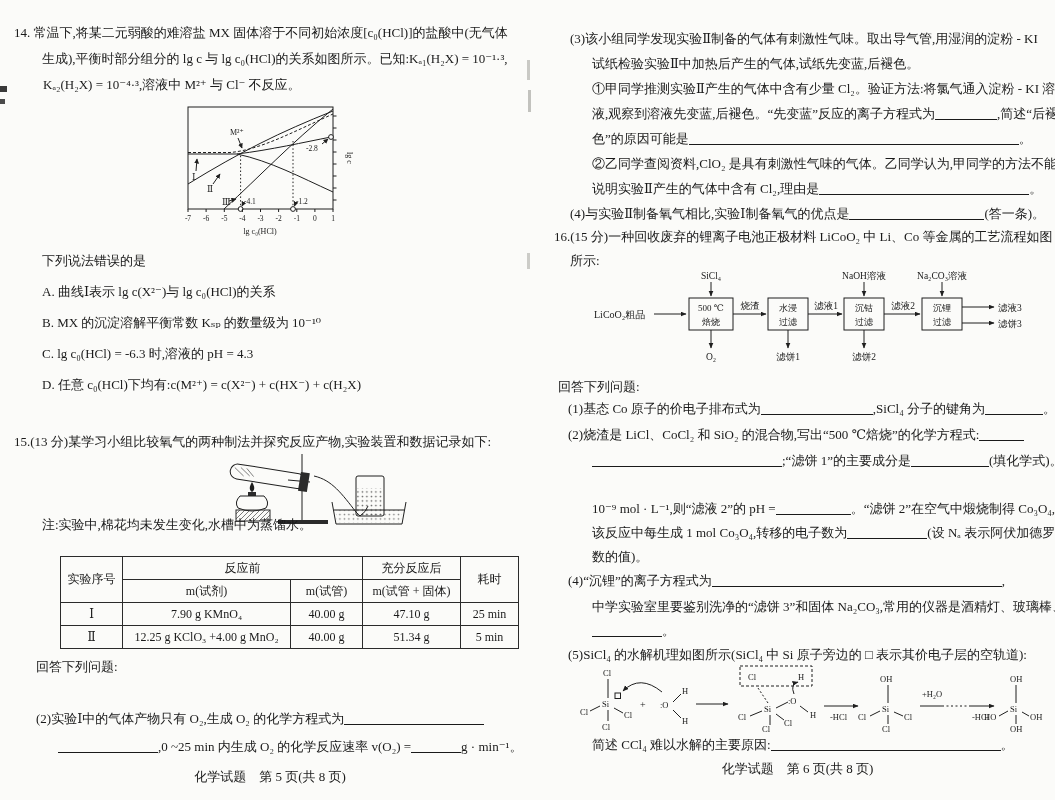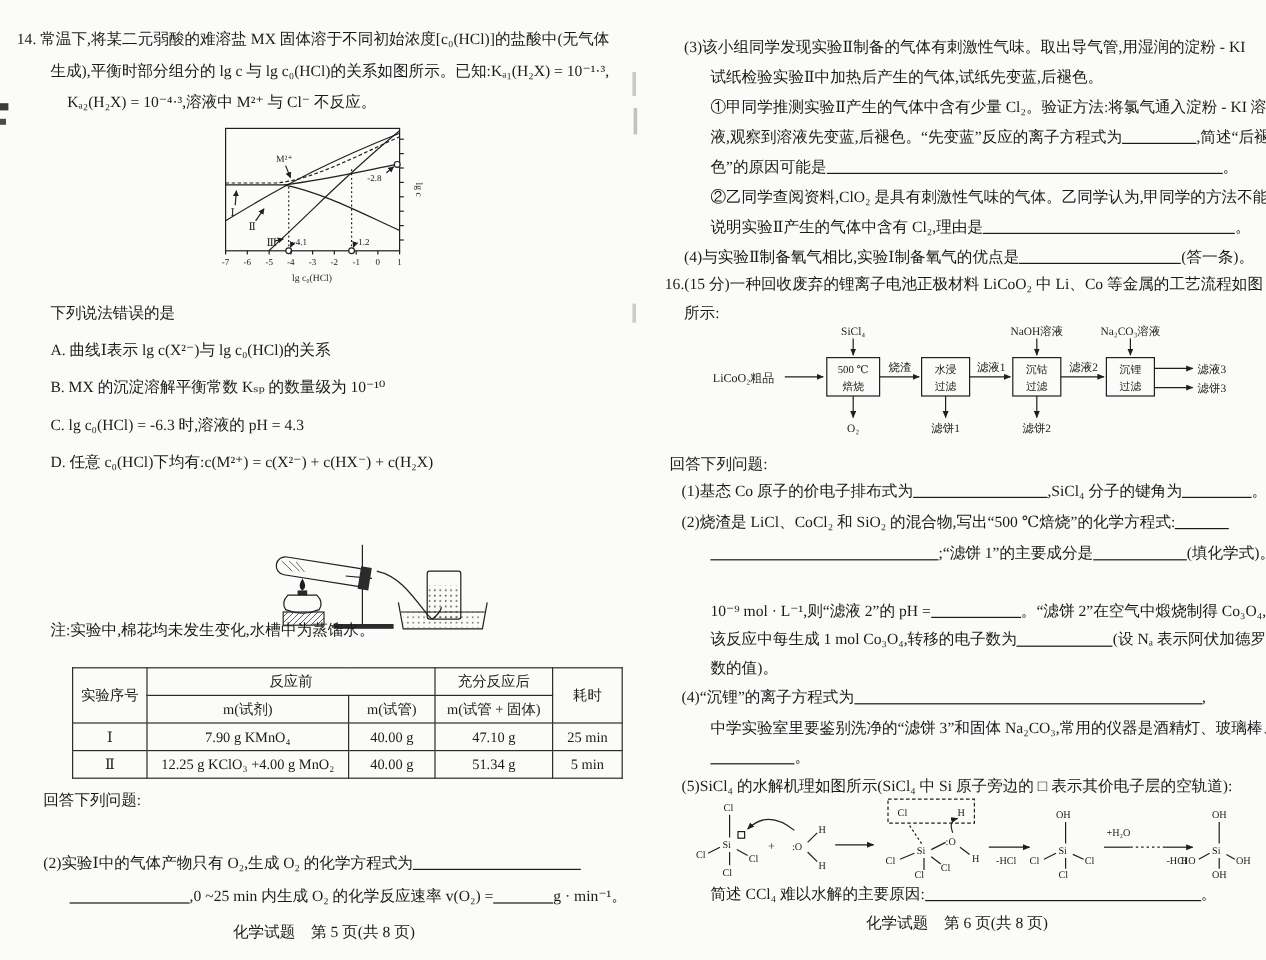--- a/index.html
+++ b/index.html
@@ -19,21 +19,21 @@
   .stroke{stroke:#1f1f1f;fill:none;stroke-width:1;}
   .mark{position:absolute;}
 </style>
 </head>
 <body>
 
 <div class="page" id="page5">
 
   <div class="ln" style="left:14px;top:24px">14. 常温下,将某二元弱酸的难溶盐 MX 固体溶于不同初始浓度[c₀(HCl)]的盐酸中(无气体</div>
   <div class="ln" style="left:42px;top:50px">生成),平衡时部分组分的 lg c 与 lg c₀(HCl)的关系如图所示。已知:Kₐ₁(H₂X) = 10⁻¹·³,</div>
-  <div class="ln" style="left:56px;top:76px">Kₐ₂(H₂X) = 10⁻⁴·³,溶液中 M²⁺ 与 Cl⁻ 不反应。</div>
+  <div class="ln" style="left:43px;top:76px">Kₐ₂(H₂X) = 10⁻⁴·³,溶液中 M²⁺ 与 Cl⁻ 不反应。</div>
 
   <svg style="left:180px;top:104px" width="180" height="140" viewBox="0 0 180 140">
     <defs>
       <marker id="ah" markerWidth="6" markerHeight="6" refX="4.5" refY="2.5" orient="auto">
         <path d="M0,0 L5,2.5 L0,5 Z" fill="#1f1f1f"></path>
       </marker>
     </defs>
     <rect class="stroke" x="8" y="3" width="145" height="102"></rect>
 
     <path class="stroke" d="M8,50 L57,50 C90,46 125,38 151,33"></path>
@@ -99,20 +99,21 @@
     </g>
     <text x="167" y="54" font-size="8" transform="rotate(90 167 54)" text-anchor="middle">lg c</text>
   </svg>
 
   <div class="ln" style="left:42px;top:252px">下列说法错误的是</div>
   <div class="ln" style="left:42px;top:283px">A. 曲线Ⅰ表示 lg c(X²⁻)与 lg c₀(HCl)的关系</div>
   <div class="ln" style="left:42px;top:314px">B. MX 的沉淀溶解平衡常数 Kₛₚ 的数量级为 10⁻¹⁰</div>
   <div class="ln" style="left:42px;top:345px">C. lg c₀(HCl) = -6.3 时,溶液的 pH = 4.3</div>
   <div class="ln" style="left:42px;top:376px">D. 任意 c₀(HCl)下均有:c(M²⁺) = c(X²⁻) + c(HX⁻) + c(H₂X)</div>
 
+  <div class="ln" style="left:14px;top:433px">15.(13 分)某学习小组比较氧气的两种制法并探究反应产物,实验装置和数据记录如下:</div>
 
   <svg style="left:190px;top:450px" width="200" height="78" viewBox="0 0 200 78">
     <defs>
       <pattern id="hatch" width="5" height="5" patternUnits="userSpaceOnUse">
         <path d="M0,5 L5,0" stroke="#444" stroke-width="0.7"></path>
       </pattern>
       <pattern id="dots" width="4.5" height="4.5" patternUnits="userSpaceOnUse">
         <circle cx="1.4" cy="1.4" r="0.8" fill="#555"></circle>
       </pattern>
     </defs>

